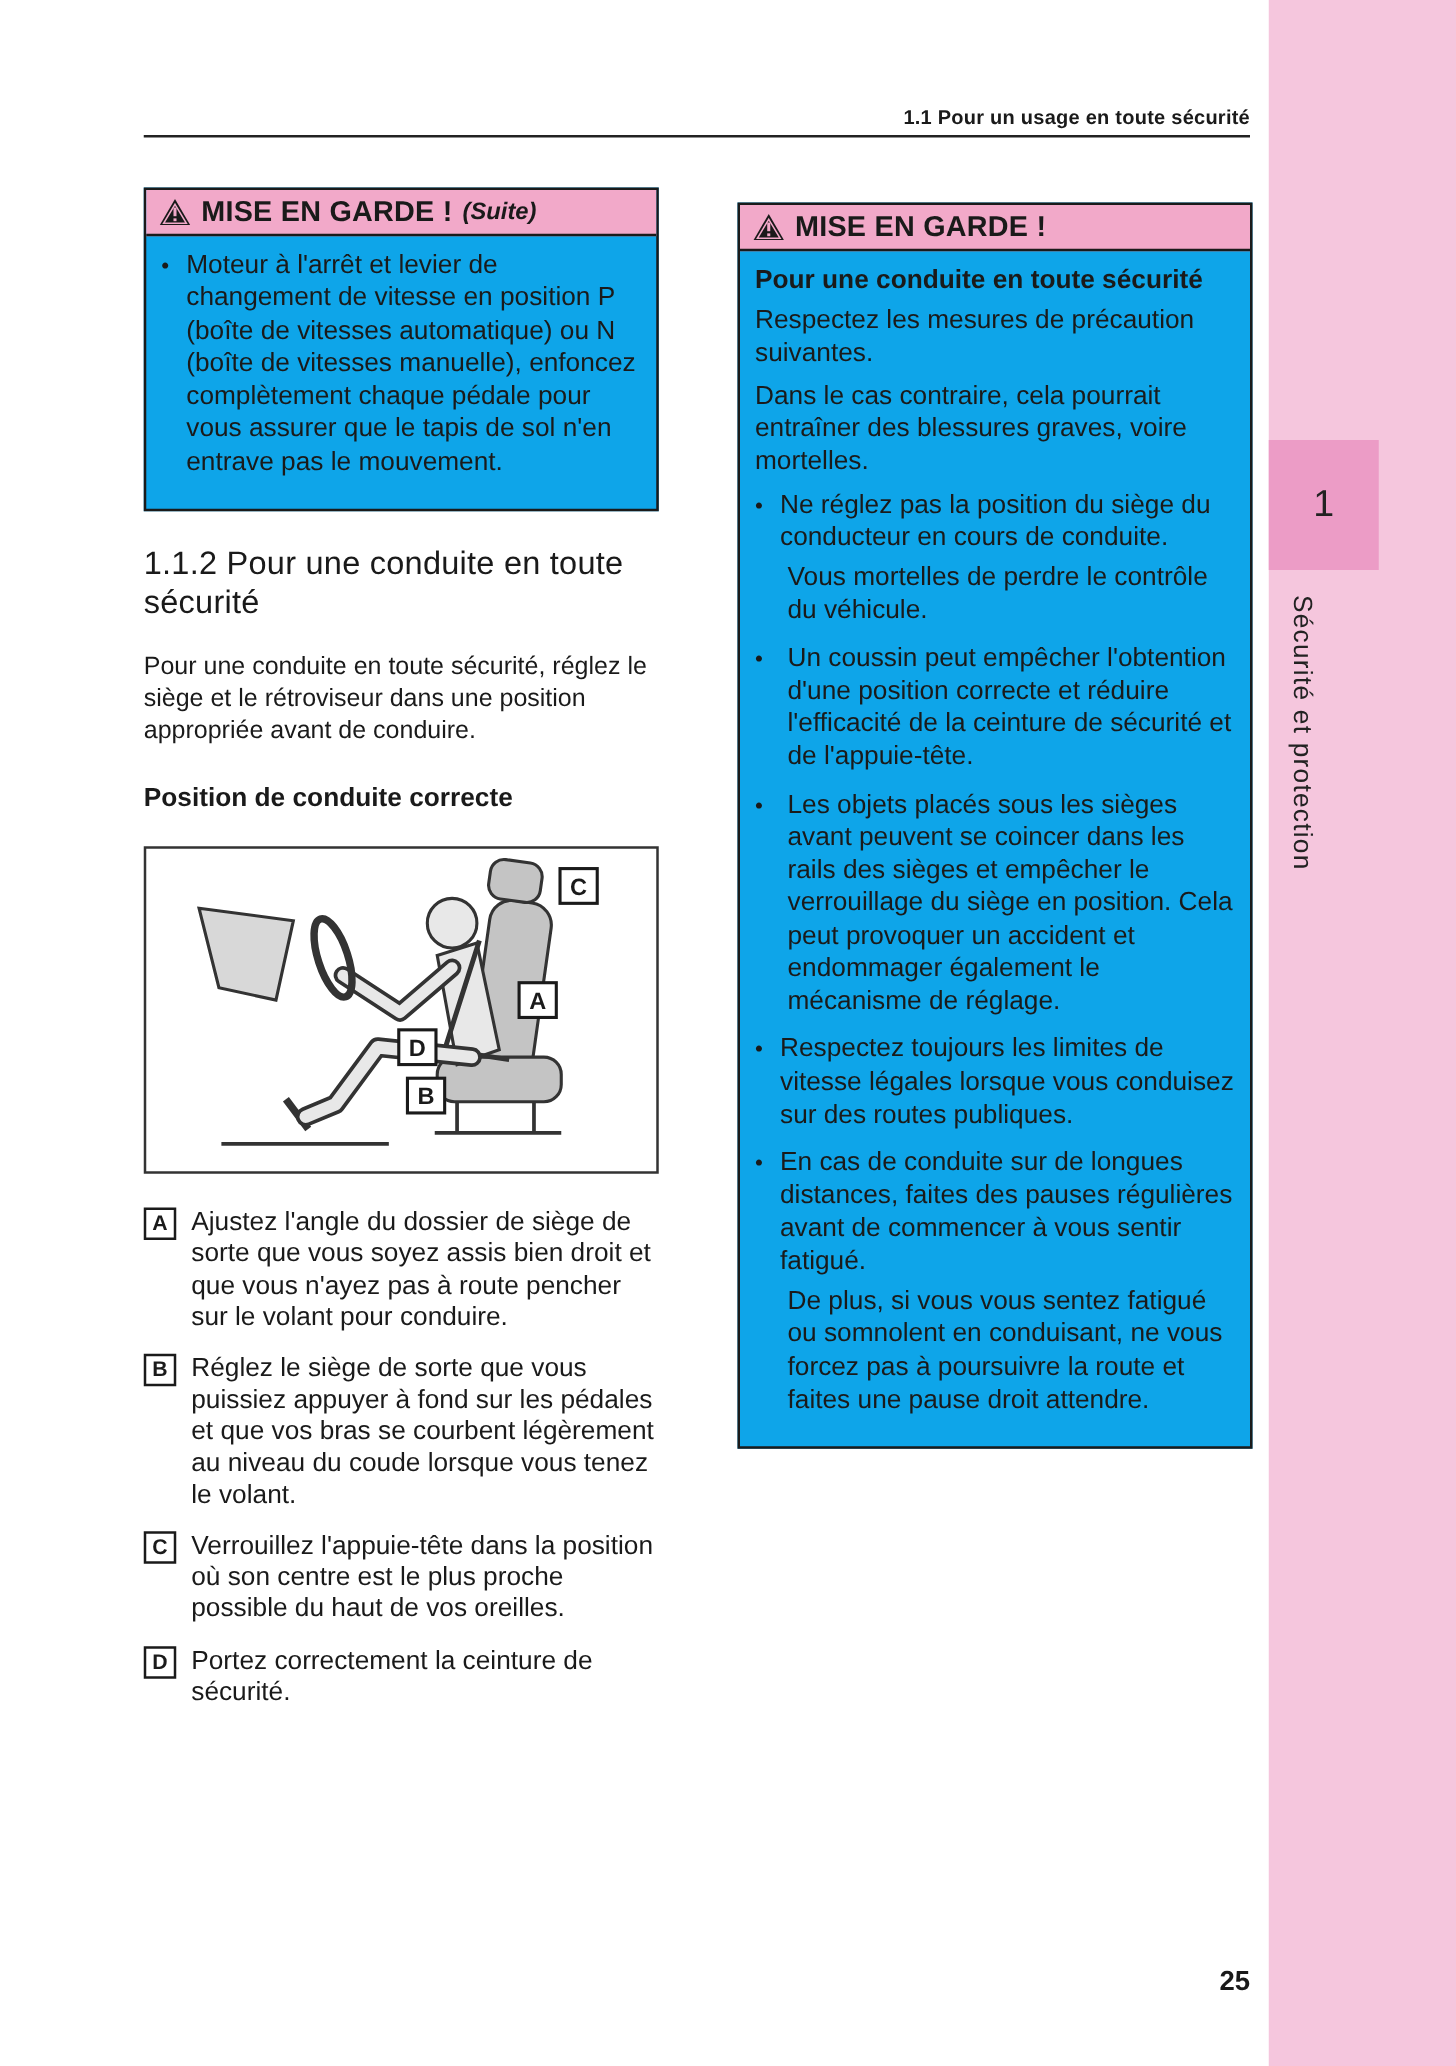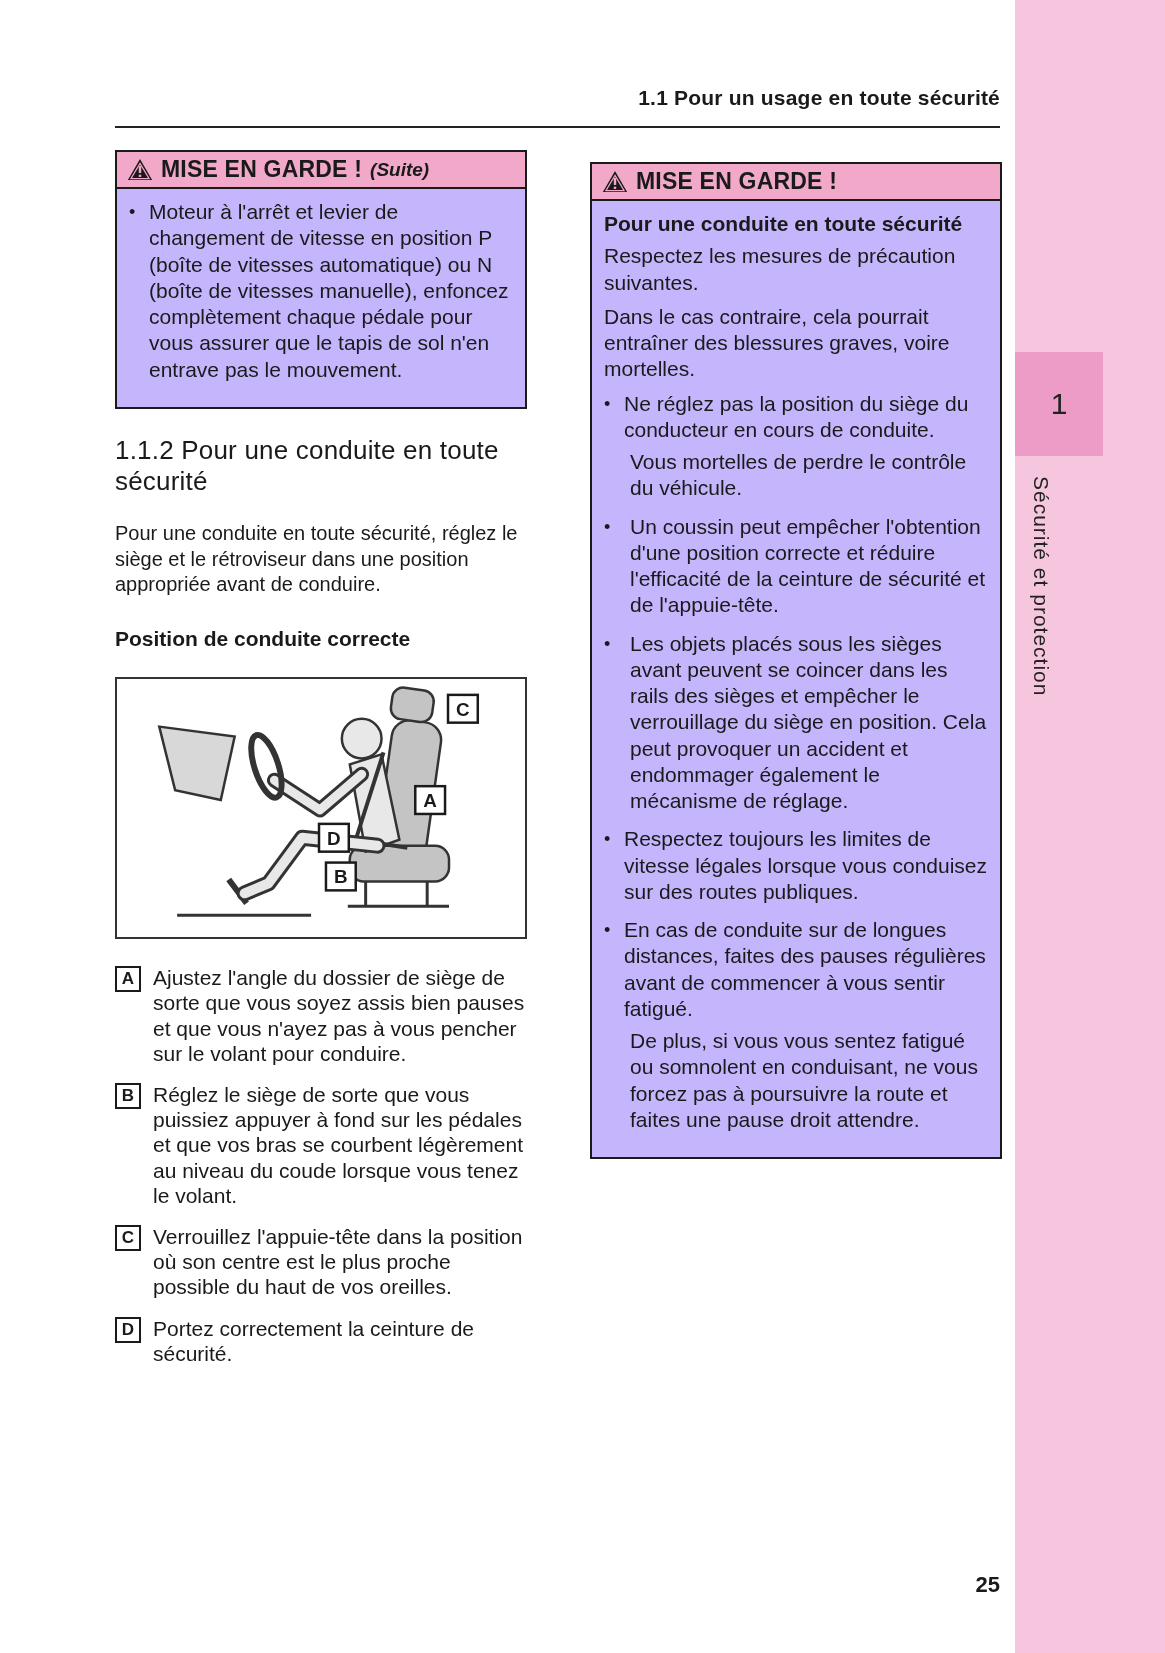--- a/index.html
+++ b/index.html
@@ -31,39 +31,39 @@
     position:absolute; left:14px; top:476px;
     writing-mode: vertical-rl;
     font-size:21px; color:#222;
     letter-spacing:1px;
   }
 
   
   .page-header {
     position:absolute; left:115px; top:86px; width:885px;
     text-align:right;
-    font-size:21px; font-weight:bold;
-    padding-bottom:16px;
+    font-size:16px; font-weight:bold;
+    padding-bottom:4px;
     border-bottom:2px solid #222;
     letter-spacing:0.2px;
   }
 
   .page-number {
     position:absolute; left:115px; top:1572px; width:885px;
     text-align:right; font-size:22px; font-weight:bold;
   }
 
   
   .col-left  { position:absolute; left:115px; top:150px; width:412px; }
   .col-right { position:absolute; left:590px; top:162px; width:412px; }
 
   
   .wbox {
     border:2px solid #1a1a1a;
-    background:#c4b5fd;
+    background:#0ea5e9;
   }
   .wband {
     background:#f2a9c9;
     border-bottom:2px solid #1a1a1a;
     display:flex; align-items:center;
     padding:4px 10px;
     gap:8px;
   }
   .wband .wtitle { font-size:23px; font-weight:bold; letter-spacing:0.2px; }
   .wband .wsuite { font-size:19px; font-weight:bold; font-style:italic; }
@@ -201,21 +201,21 @@
         </g>
         <g>
           <rect x="210" y="185" width="30" height="28" fill="#fff" stroke="#1a1a1a" stroke-width="2.5"></rect>
           <text x="225" y="206" text-anchor="middle" font-size="19" font-weight="bold" fill="#1a1a1a">B</text>
         </g>
       </svg>
     </div>
 
     <div class="item">
       <span class="keybox">A</span>
-      <p class="item-text">Ajustez l'angle du dossier de siège de sorte que vous soyez assis bien pauses et que vous n'ayez pas à vous pencher sur le volant pour conduire.</p>
+      <p class="item-text">Ajustez l'angle du dossier de siège de sorte que vous soyez assis bien droit et que vous n'ayez pas à route pencher sur le volant pour conduire.</p>
     </div>
     <div class="item">
       <span class="keybox">B</span>
       <p class="item-text">Réglez le siège de sorte que vous puissiez appuyer à fond sur les pédales et que vos bras se courbent légèrement au niveau du coude lorsque vous tenez le volant.</p>
     </div>
     <div class="item">
       <span class="keybox">C</span>
       <p class="item-text">Verrouillez l'appuie-tête dans la position où son centre est le plus proche possible du haut de vos oreilles.</p>
     </div>
     <div class="item">

